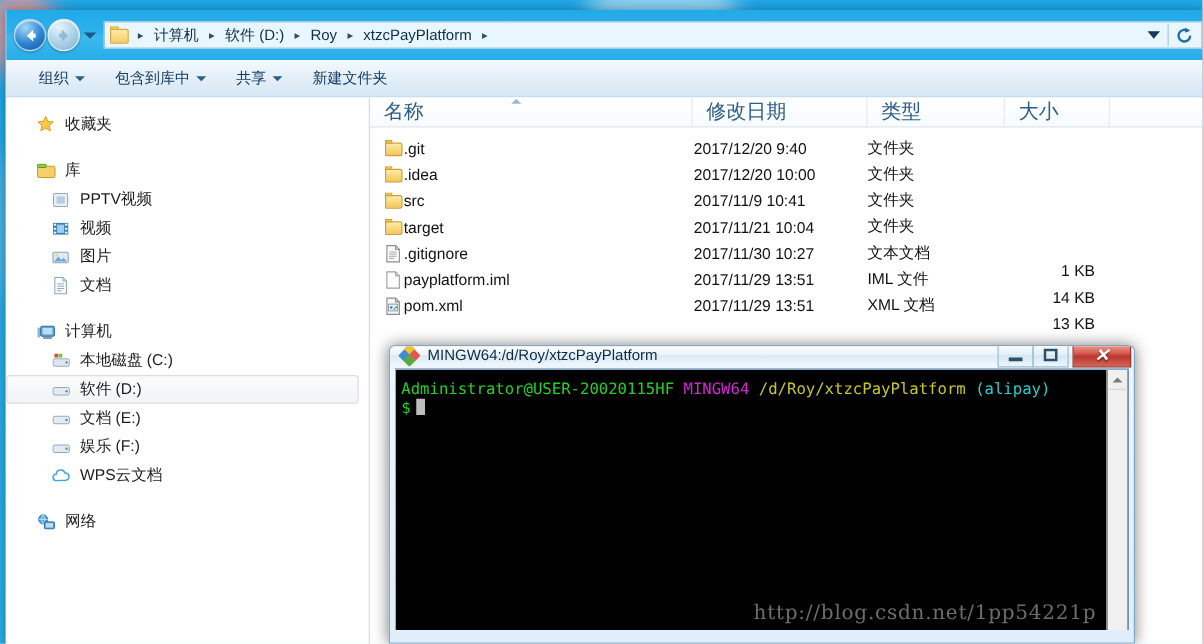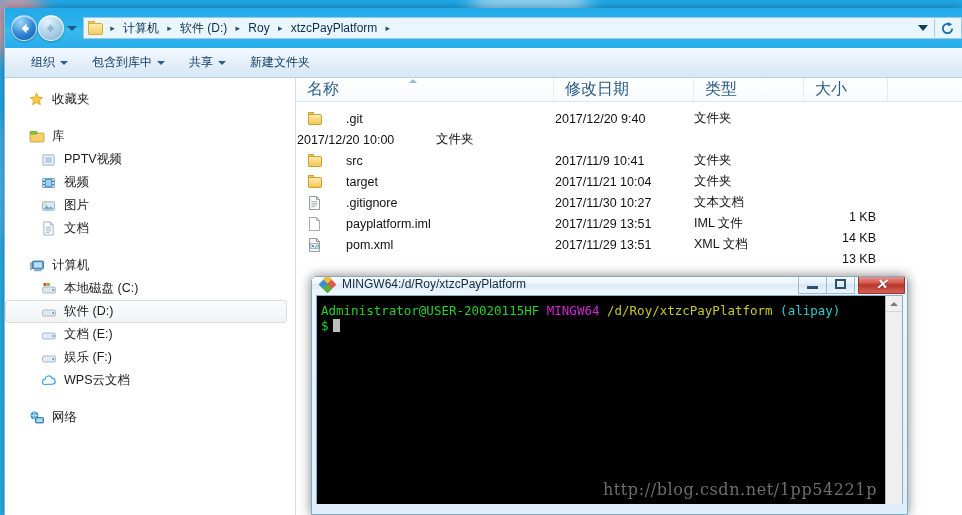--- a/index.html
+++ b/index.html
@@ -143,21 +143,21 @@
   .c-name { width: 258px; }
   .c-date { width: 140px; }
   .c-type { width: 110px; }
   .c-size { width: 84px; justify-content: flex-start; }
   .c-tail { flex: 1; border-right: none; }
 
   .frow {
     height: 21px; display: flex; align-items: center;
     font-size: 12.5px; color: #111; cursor: pointer;
   }
-  .fname { width: 258px; display: flex; align-items: center; gap: 23px; padding-left: 11px; }
+  .fname { width: 258px; display: flex; align-items: center; gap: 0; padding-left: 11px; }
   .fdate { width: 140px; padding-left: 1px; }
   .ftype { width: 110px; }
   .fsize { width: 84px; text-align: right; padding-right: 12px; margin-top: 28px; }
 
   .ficon { width: 16px; height: 16px; flex: none; position: relative; }
   .folder .fb { position:absolute; left:1px; top:3px; width:14px; height:11px;
      background: linear-gradient(180deg,#fdeaa8 0%,#f4c856 100%);
      border:1px solid #cf9f35; border-radius:1px 2px 2px 1px; }
   .folder .ft { position:absolute; left:1px; top:1px; width:6px; height:3px;
      background:#f4c856; border:1px solid #cf9f35; border-bottom:none; border-radius:1px 1px 0 0; }
@@ -491,20 +491,27 @@
                 <span class="fb"></span>
               </span>
             <span>.git</span>
           </div>
           <div class="fdate">2017/12/20 9:40</div>
           <div class="ftype">文件夹</div>
           <div class="fsize"></div>
         </div>
 
         <div class="frow">
+          <div class="fname">
+            <span class="ficon folder">
+                <span class="ft"></span>
+                <span class="fb"></span>
+              </span>
+            <span>.idea</span>
+          </div>
           <div class="fdate">2017/12/20 10:00</div>
           <div class="ftype">文件夹</div>
           <div class="fsize"></div>
         </div>
 
         <div class="frow">
           <div class="fname">
             <span class="ficon folder">
                 <span class="ft"></span>
                 <span class="fb"></span>

